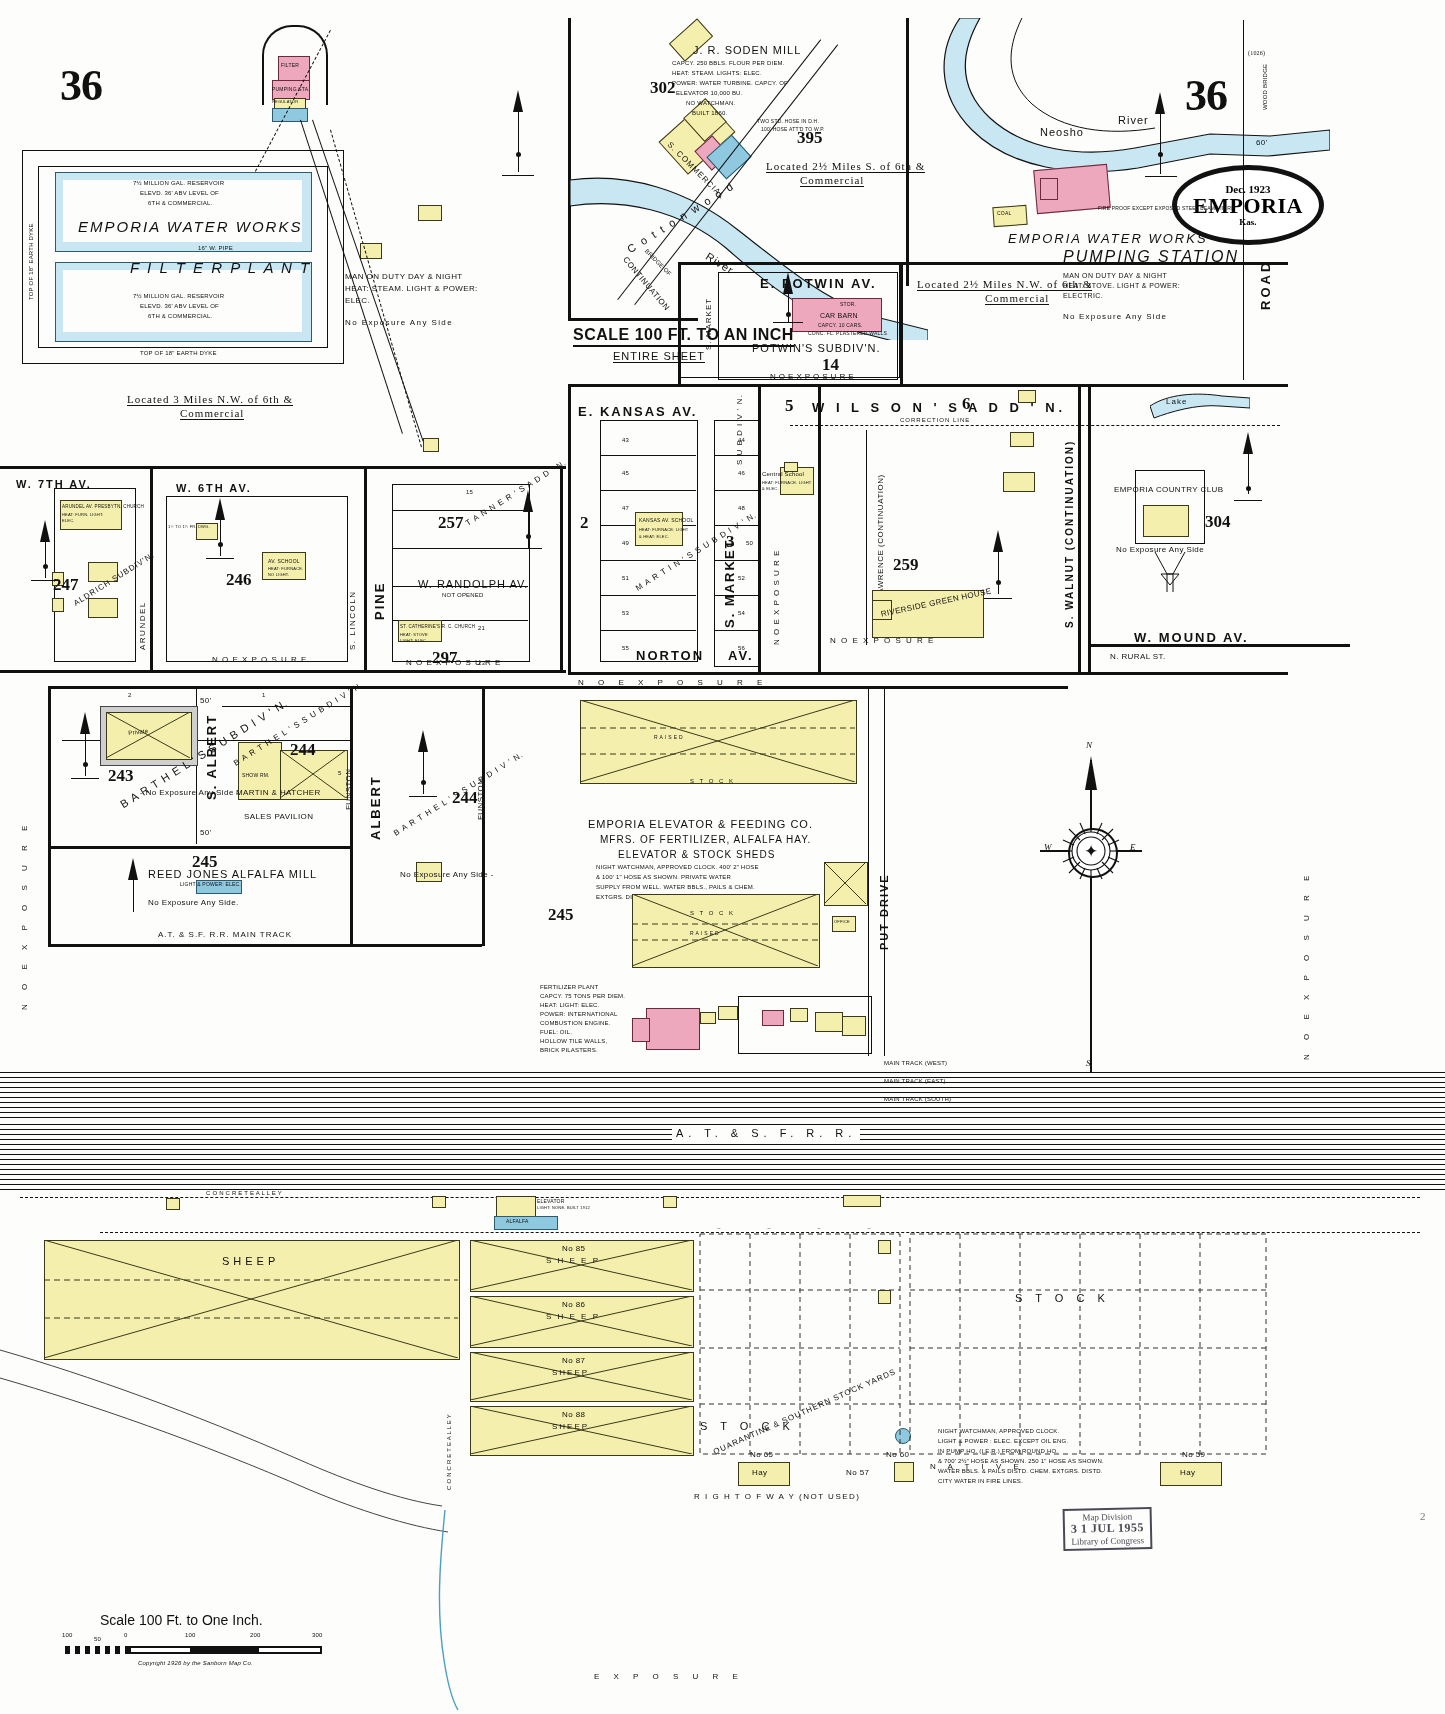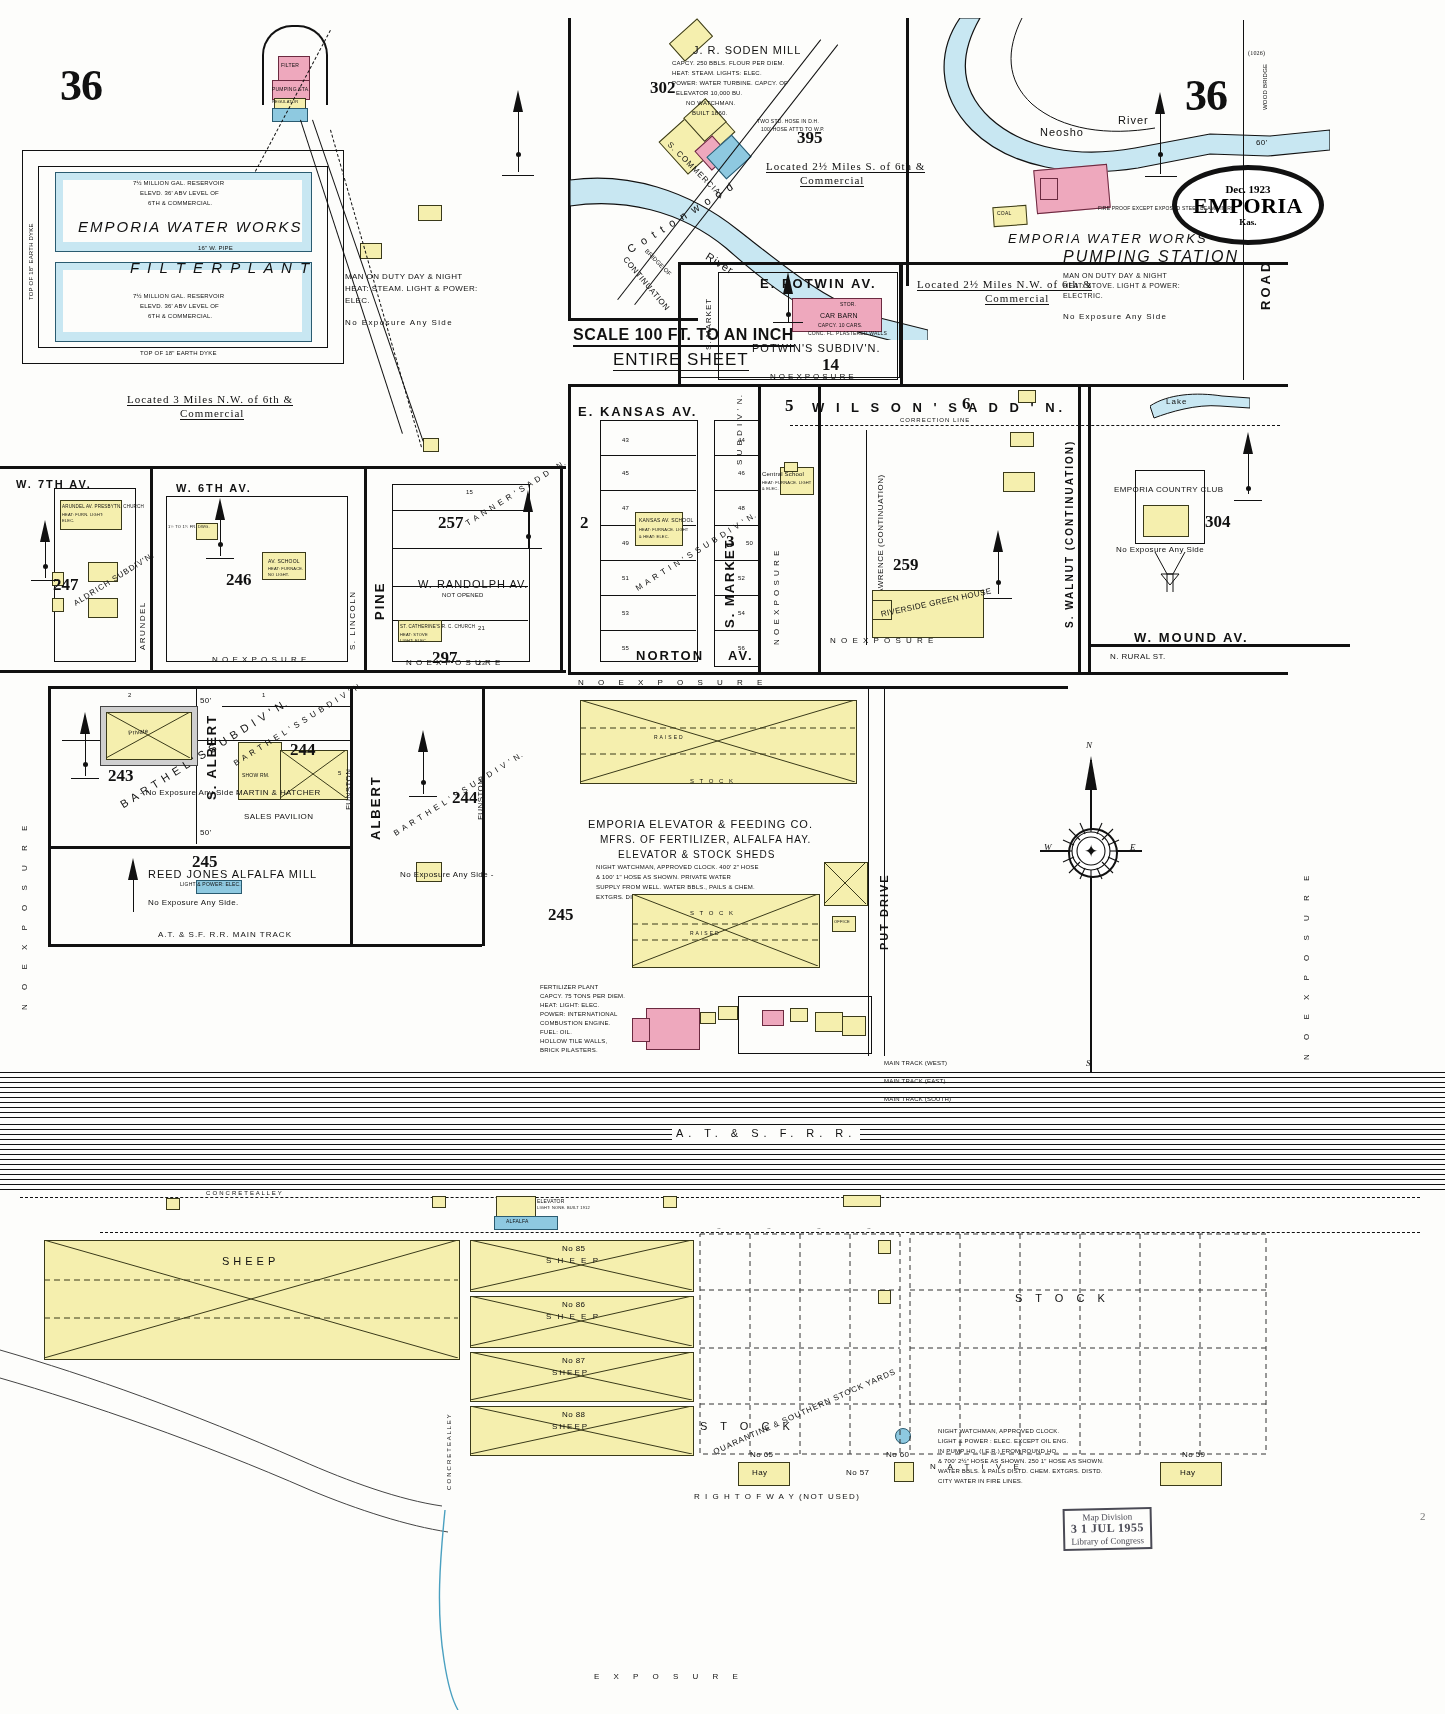--- a/index.html
+++ b/index.html
@@ -156,21 +156,21 @@
   <div class="t lbl-sm" style="left:672px;top:140px;transform-origin:0 0;transform:rotate(45deg);letter-spacing:1px;">S. COMMERCIAL</div>
   <div class="t lbl-sm" style="left:628px;top:255px;transform-origin:0 0;transform:rotate(50deg);letter-spacing:.6px;">CONTINUATION</div>
   <div class="t lbl-xs" style="left:648px;top:248px;transform-origin:0 0;transform:rotate(45deg);">BRIDGE OF</div>
 
   <div class="thin" style="left:680px;top:264px;width:218px;height:112px;"></div>
   <div class="t blocknum" style="left:797px;top:128px;">395</div>
   <div class="t lbl-md ser" style="left:766px;top:160px;border-bottom:1px solid #111;">Located 2½ Miles S. of 6th &amp;</div>
   <div class="t lbl-md ser" style="left:800px;top:174px;border-bottom:1px solid #111;">Commercial</div>
 
   <div class="t" style="left:573px;top:326px;font-size:16px;font-weight:bold;letter-spacing:.5px;border-bottom:2px solid #111;padding-bottom:1px;">SCALE 100 FT. TO AN INCH</div>
-  <div class="t" style="left:613px;top:350px;font-size:17px;letter-spacing:1px;border-bottom:1px solid #111;">ENTIRE SHEET</div>
+  <div class="t" style="left:613px;top:350px;font-size:11px;letter-spacing:1px;border-bottom:1px solid #111;">ENTIRE SHEET</div>
 
   <div class="vthk" style="left:906px;top:18px;height:268px;"></div>
   <svg class="abs" style="left:910px;top:18px;width:420px;height:175px;" viewBox="0 0 420 175">
     <path d="M70,0 C50,35 48,70 80,100 C115,132 170,140 225,130 L300,116 L360,118 L420,112 L420,132 L358,138 L300,136 L228,150 C165,160 100,150 62,112 C26,76 28,32 50,0 Z" fill="#c8e7f2" stroke="#111" stroke-width="1.2"></path>
     <path d="M112,0 C96,32 96,62 122,86 C152,112 198,118 245,110" fill="none" stroke="#111" stroke-width="1"></path>
   </svg>
   <div class="t lbl-md" style="left:1040px;top:126px;letter-spacing:1px;">Neosho</div>
   <div class="t lbl-md" style="left:1118px;top:114px;letter-spacing:1px;">River</div>
 
   <div class="abs pnk" style="left:1035px;top:167px;width:72px;height:42px;transform:rotate(-5deg);"></div>
@@ -657,20 +657,36 @@
   <div class="t lbl-sm" style="left:694px;top:1492px;letter-spacing:1.5px;">R I G H T   O F   W A Y   (NOT USED)</div>
   <div class="t lbl-sm" style="left:594px;top:1672px;letter-spacing:6px;">E  X  P  O  S  U  R  E</div>
 
   <svg class="abs" style="left:0px;top:1330px;width:470px;height:380px;" viewBox="0 0 470 380">
     <path d="M0,20 C90,46 190,82 300,130 C350,152 400,170 442,176" fill="none" stroke="#444" stroke-width="1"></path>
     <path d="M0,48 C90,74 200,112 310,160 C358,180 408,196 448,202" fill="none" stroke="#444" stroke-width="1"></path>
     <path d="M445,180 C440,230 436,280 444,330 C448,356 452,370 458,380" fill="none" stroke="#4aa0c0" stroke-width="1.4"></path>
   </svg>
   <div class="t lbl-xs rot90" style="left:446px;top:1490px;" style2="">C O N C R E T E      A L L E Y</div>
 
+  <div id="scalebar" style="left:60px;top:1590px;width:300px;height:80px;">
+    <div class="t" style="left:40px;top:22px;font-size:14px;">Scale 100 Ft. to One Inch.</div>
+    <div class="t lbl-xs" style="left:2px;top:42px;">100</div>
+    <div class="t lbl-xs" style="left:34px;top:46px;">50</div>
+    <div class="t lbl-xs" style="left:64px;top:42px;">0</div>
+    <div class="t lbl-xs" style="left:125px;top:42px;">100</div>
+    <div class="t lbl-xs" style="left:190px;top:42px;">200</div>
+    <div class="t lbl-xs" style="left:252px;top:42px;">300</div>
+    <div class="schk" style="left:5px;top:56px;width:64px;"></div>
+    <div class="sbar" style="left:69px;top:56px;width:63px;background:#111;"></div>
+    <div class="sbarw" style="left:71px;top:58px;width:59px;"></div>
+    <div class="sbar" style="left:132px;top:56px;width:65px;"></div>
+    <div class="sbar" style="left:197px;top:56px;width:65px;background:#111;"></div>
+    <div class="sbarw" style="left:199px;top:58px;width:61px;"></div>
+    <div class="t lbl-xs" style="left:78px;top:70px;font-style:italic;">Copyright 1926 by the Sanborn Map Co.</div>
+  </div>
 
   <div id="loc" style="left:1063px;top:1508px;">
     <div>Map Division</div>
     <div class="mid">3 1 JUL 1955</div>
     <div>Library of Congress</div>
   </div>
 
 </div>
 
 </body></html>

